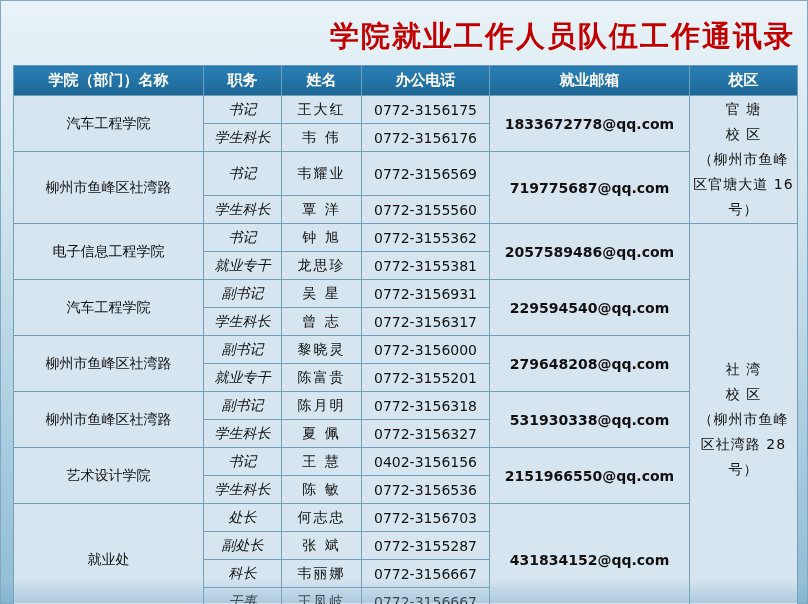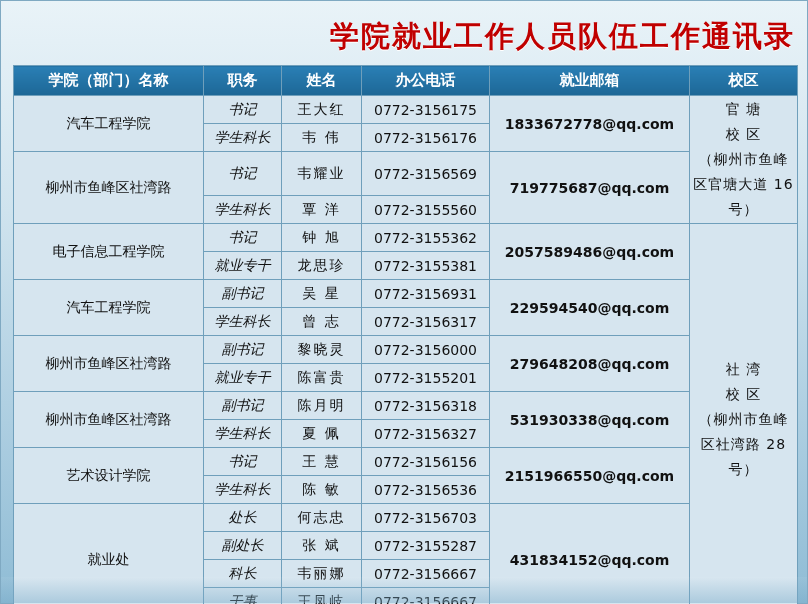--- a/index.html
+++ b/index.html
@@ -197,21 +197,21 @@
         </tr>
         <tr>
           <td class="role">学生科长</td>
           <td class="name">夏 佩</td>
           <td class="phone">0772-3156327</td>
         </tr>
         <tr>
           <td class="dept" rowspan="2">艺术设计学院</td>
           <td class="role">书记</td>
           <td class="name">王 慧</td>
-          <td class="phone">0772-3156156</td>
+          <td class="phone">0402-3156156</td>
           <td class="mail" rowspan="2">2151966550@qq.com</td>
         </tr>
         <tr>
           <td class="role">学生科长</td>
           <td class="name">陈 敏</td>
           <td class="phone">0772-3156536</td>
         </tr>
         <tr>
           <td class="dept" rowspan="4">就业处</td>
           <td class="role">处长</td>

